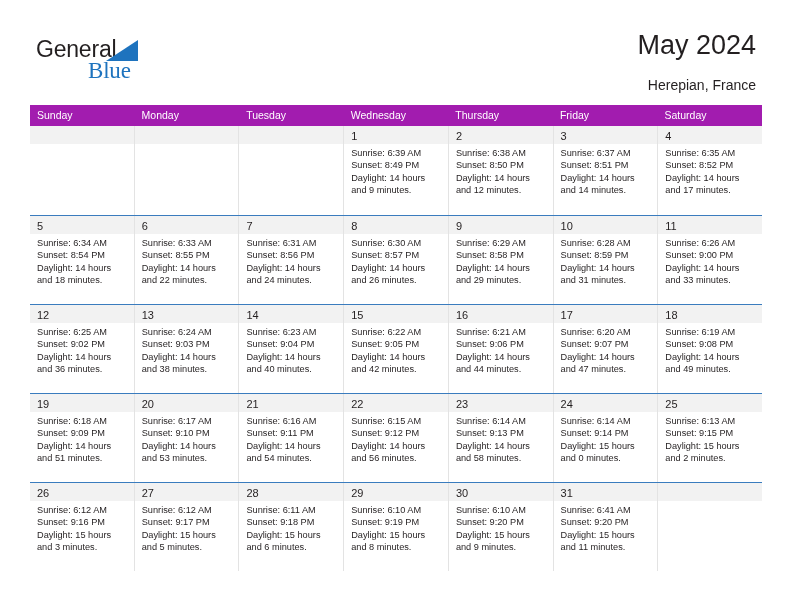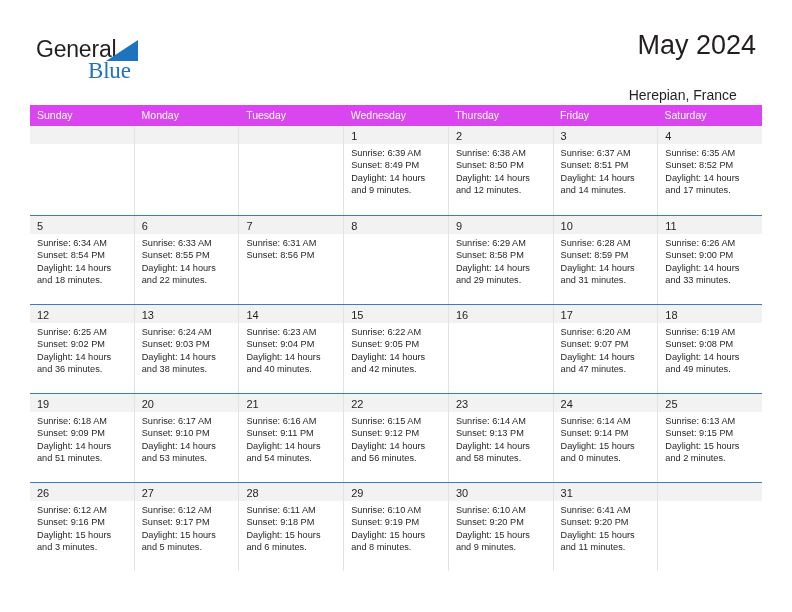--- a/index.html
+++ b/index.html
@@ -74,36 +74,35 @@
     font-size: 27px;
     color: #231f20;
     line-height: 34px;
     white-space: nowrap;
     margin-left: 28px;
   }
   .cal-subtitle {
     font-size: 14px;
     color: #231f20;
     line-height: 20px;
-    margin-top: 23px;
+    margin-top: 13px;
     white-space: nowrap;
-    text-align: center;
   }
 
   
   .calendar {
     position: absolute;
     left: 30px;
     top: 105px;
     width: 732px;
   }
 
   .weekdays {
     display: flex;
-    background: #d946ef;
+    background: #a21caf;
     height: 21px;
   }
   .weekday {
     flex: 1 1 0;
     color: #ffffff;
     font-size: 10.5px;
     line-height: 21px;
     padding-left: 7px;
     box-sizing: border-box;
     white-space: nowrap;
@@ -258,24 +257,30 @@
               <div>Sunrise: 6:33 AM</div>
               <div>Sunset: 8:55 PM</div>
               <div class="wrap">Daylight: 14 hours and 22 minutes.</div>
             </div>
           </div>
           <div class="daycell">
             <div class="daynum-band"><span class="daynum">7</span></div>
             <div class="dayinfo">
               <div>Sunrise: 6:31 AM</div>
               <div>Sunset: 8:56 PM</div>
+              <div class="wrap">Daylight: 14 hours and 24 minutes.</div>
             </div>
           </div>
           <div class="daycell">
             <div class="daynum-band"><span class="daynum">8</span></div>
+            <div class="dayinfo">
+              <div>Sunrise: 6:30 AM</div>
+              <div>Sunset: 8:57 PM</div>
+              <div class="wrap">Daylight: 14 hours and 26 minutes.</div>
+            </div>
           </div>
           <div class="daycell">
             <div class="daynum-band"><span class="daynum">9</span></div>
             <div class="dayinfo">
               <div>Sunrise: 6:29 AM</div>
               <div>Sunset: 8:58 PM</div>
               <div class="wrap">Daylight: 14 hours and 29 minutes.</div>
             </div>
           </div>
           <div class="daycell">
@@ -323,20 +328,25 @@
           <div class="daycell">
             <div class="daynum-band"><span class="daynum">15</span></div>
             <div class="dayinfo">
               <div>Sunrise: 6:22 AM</div>
               <div>Sunset: 9:05 PM</div>
               <div class="wrap">Daylight: 14 hours and 42 minutes.</div>
             </div>
           </div>
           <div class="daycell">
             <div class="daynum-band"><span class="daynum">16</span></div>
+            <div class="dayinfo">
+              <div>Sunrise: 6:21 AM</div>
+              <div>Sunset: 9:06 PM</div>
+              <div class="wrap">Daylight: 14 hours and 44 minutes.</div>
+            </div>
           </div>
           <div class="daycell">
             <div class="daynum-band"><span class="daynum">17</span></div>
             <div class="dayinfo">
               <div>Sunrise: 6:20 AM</div>
               <div>Sunset: 9:07 PM</div>
               <div class="wrap">Daylight: 14 hours and 47 minutes.</div>
             </div>
           </div>
           <div class="daycell">

